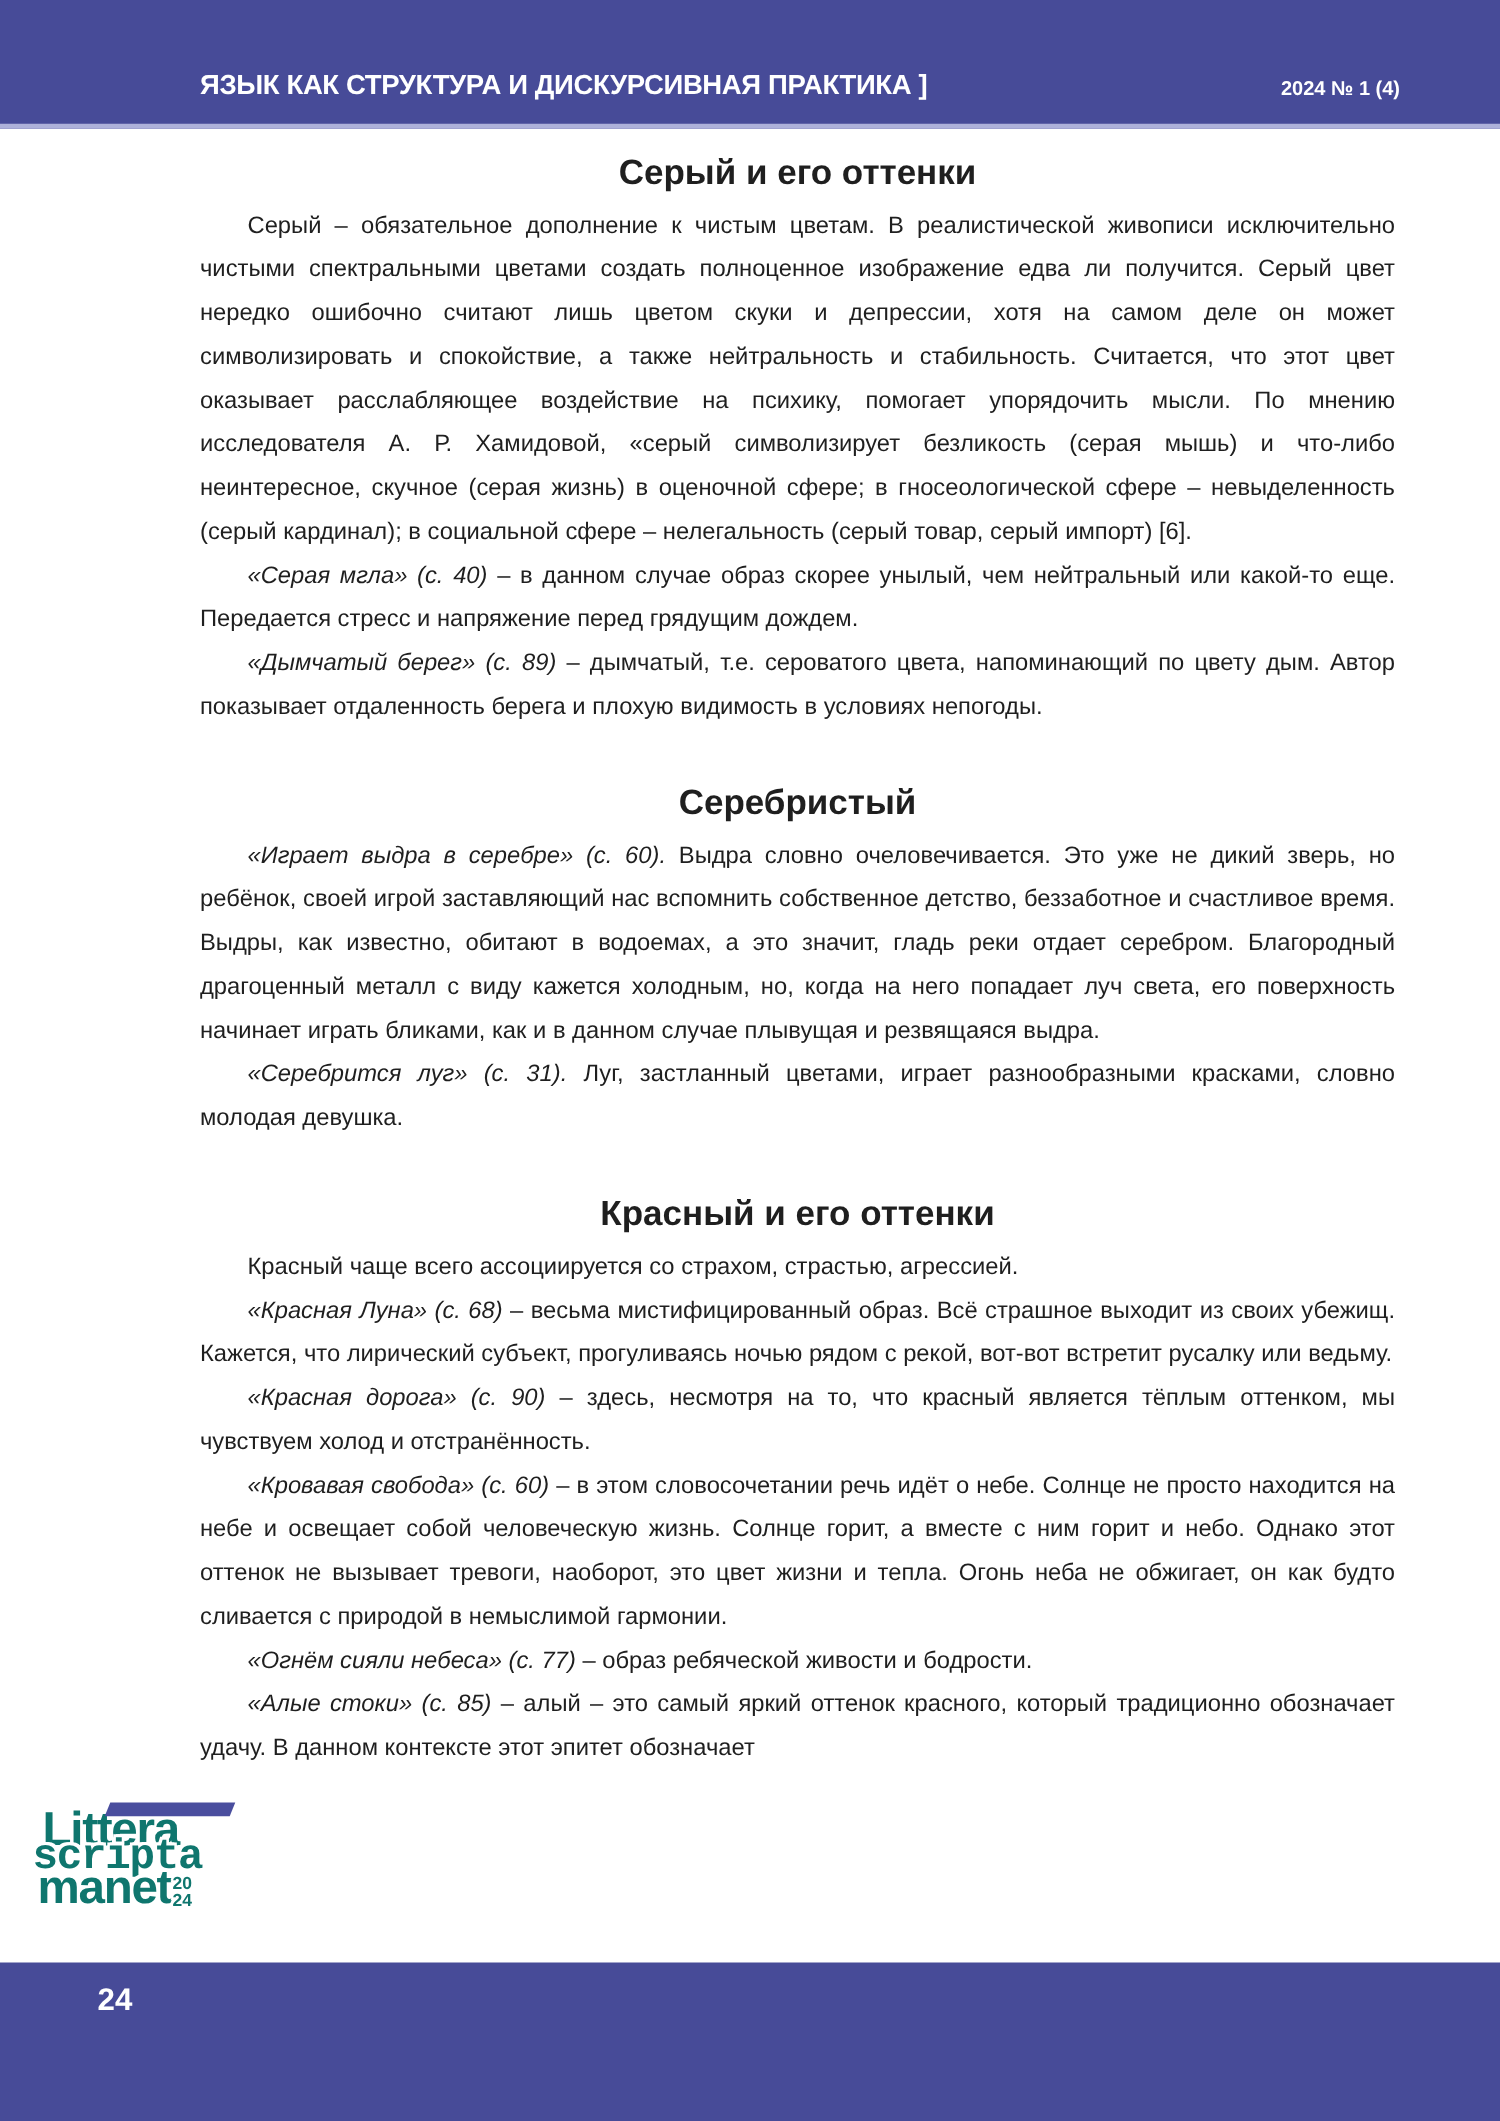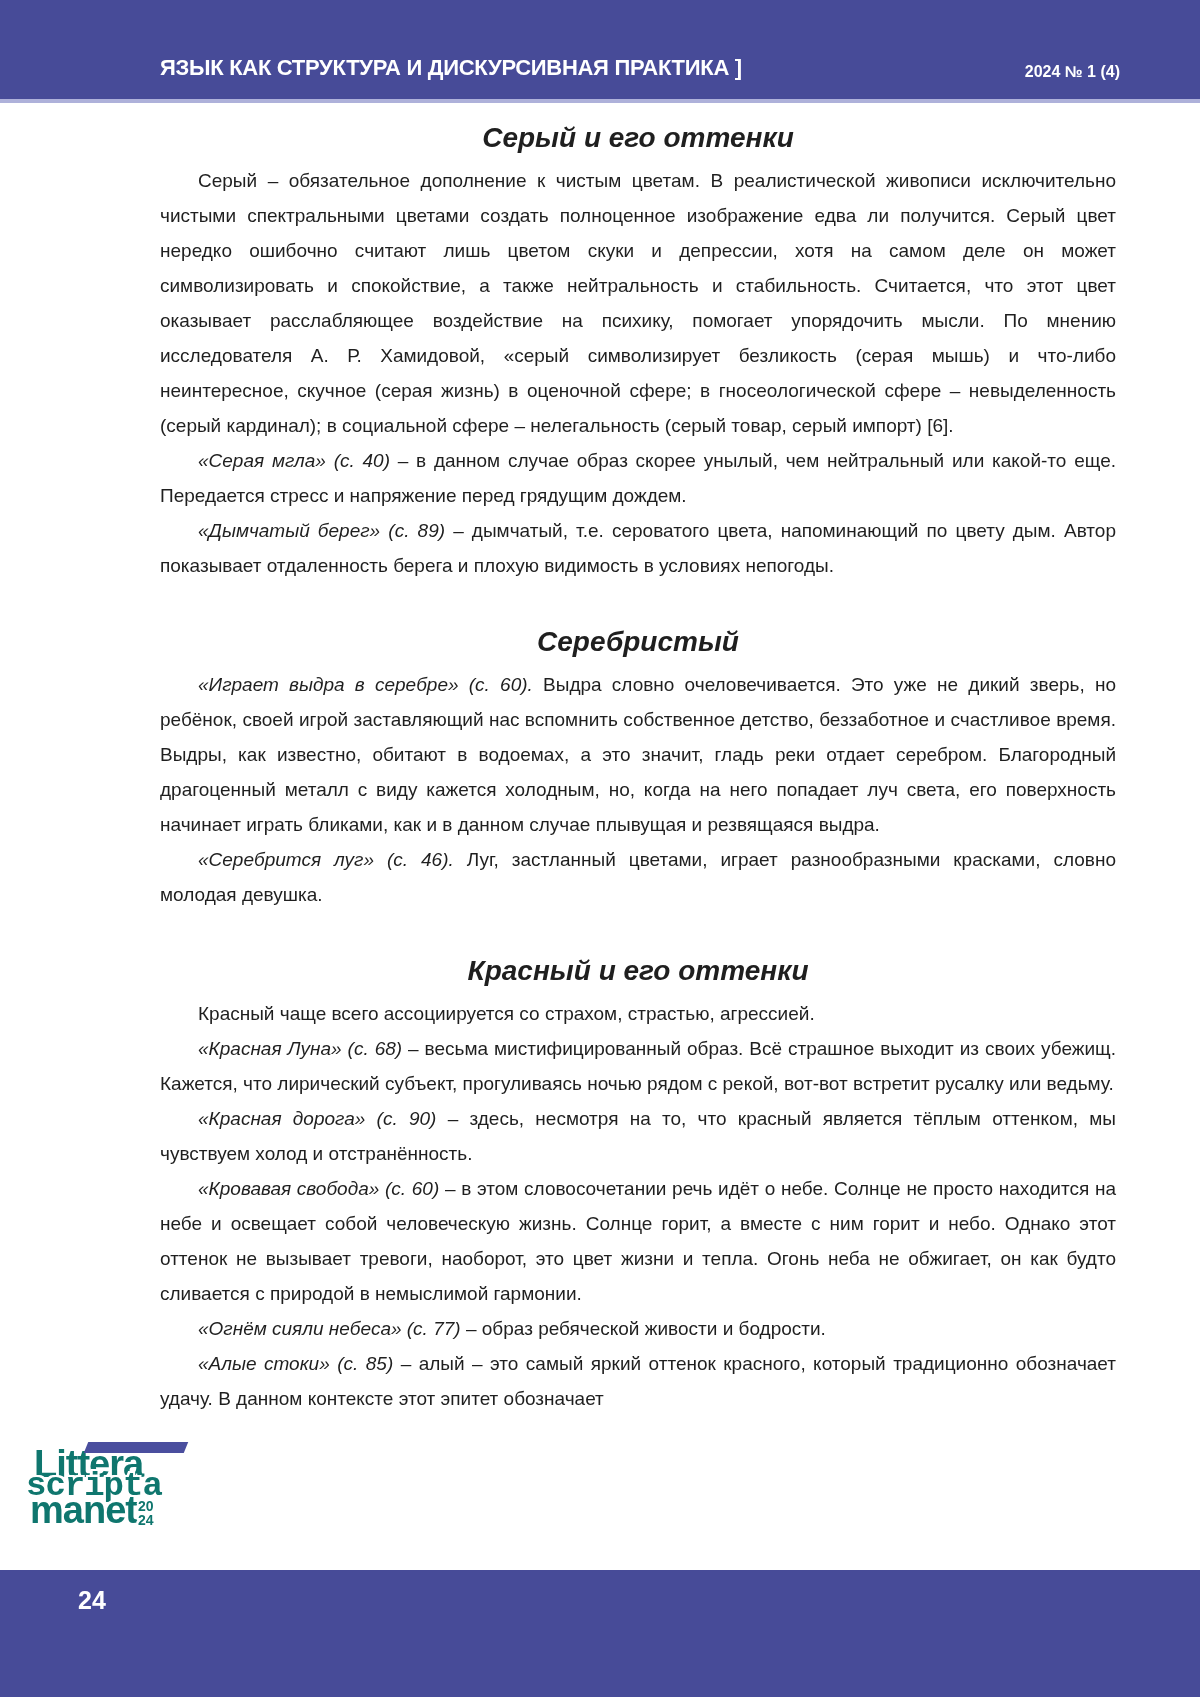--- a/index.html
+++ b/index.html
@@ -23,21 +23,20 @@
 
   
   .content{
     position:absolute;top:107px;left:0;width:1200px;
     box-sizing:border-box;padding:14px 84px 0 160px;
     color:#1f1f1f;
   }
   .section-heading{
     text-align:center;font-weight:bold;font-size:28px;line-height:34px;
     margin:0 0 8px 0;
-    font-style:italic;
   }
   .section-heading.spaced{margin-top:42px;}
   .para{
     margin:0;font-size:19px;line-height:35px;text-align:justify;
     text-indent:38px;
   }
   .para .lead{font-style:italic;}
 
   
   .logo{
@@ -81,21 +80,21 @@
 
   <div class="content">
 
     <h2 class="section-heading">Серый и его оттенки</h2>
     <p class="para"><i class="lead"></i><span>Серый – обязательное дополнение к чистым цветам. В реалистической живописи исключительно чистыми спектральными цветами создать полноценное изображение едва ли получится. Серый цвет нередко ошибочно считают лишь цветом скуки и депрессии, хотя на самом деле он может символизировать и спокойствие, а также нейтральность и стабильность. Считается, что этот цвет оказывает расслабляющее воздействие на психику, помогает упорядочить мысли. По мнению исследователя А. Р. Хамидовой, «серый символизирует безликость (серая мышь) и что-либо неинтересное, скучное (серая жизнь) в оценочной сфере; в гносеологической сфере – невыделенность (серый кардинал); в социальной сфере – нелегальность (серый товар, серый импорт) [6].</span></p>
     <p class="para"><i class="lead">«Серая мгла» (с. 40)</i><span> – в данном случае образ скорее унылый, чем нейтральный или какой-то еще. Передается стресс и напряжение перед грядущим дождем.</span></p>
     <p class="para"><i class="lead">«Дымчатый берег» (с. 89)</i><span> – дымчатый, т.е. сероватого цвета, напоминающий по цвету дым. Автор показывает отдаленность берега и плохую видимость в условиях непогоды.</span></p>
 
     <h2 class="section-heading spaced">Серебристый</h2>
     <p class="para"><i class="lead">«Играет выдра в серебре» (с. 60).</i><span> Выдра словно очеловечивается. Это уже не дикий зверь, но ребёнок, своей игрой заставляющий нас вспомнить собственное детство, беззаботное и счастливое время. Выдры, как известно, обитают в водоемах, а это значит, гладь реки отдает серебром. Благородный драгоценный металл с виду кажется холодным, но, когда на него попадает луч света, его поверхность начинает играть бликами, как и в данном случае плывущая и резвящаяся выдра.</span></p>
-    <p class="para"><i class="lead">«Серебрится луг» (с. 46).</i><span> Луг, застланный цветами, играет разнообразными красками, словно молодая девушка.</span></p>
+    <p class="para"><i class="lead">«Серебрится луг» (с. 31).</i><span> Луг, застланный цветами, играет разнообразными красками, словно молодая девушка.</span></p>
 
     <h2 class="section-heading spaced">Красный и его оттенки</h2>
     <p class="para"><i class="lead"></i><span>Красный чаще всего ассоциируется со страхом, страстью, агрессией.</span></p>
     <p class="para"><i class="lead">«Красная Луна» (с. 68)</i><span> – весьма мистифицированный образ. Всё страшное выходит из своих убежищ. Кажется, что лирический субъект, прогуливаясь ночью рядом с рекой, вот-вот встретит русалку или ведьму.</span></p>
     <p class="para"><i class="lead">«Красная дорога» (с. 90)</i><span> – здесь, несмотря на то, что красный является тёплым оттенком, мы чувствуем холод и отстранённость.</span></p>
     <p class="para"><i class="lead">«Кровавая свобода» (с. 60)</i><span> – в этом словосочетании речь идёт о небе. Солнце не просто находится на небе и освещает собой человеческую жизнь. Солнце горит, а вместе с ним горит и небо. Однако этот оттенок не вызывает тревоги, наоборот, это цвет жизни и тепла. Огонь неба не обжигает, он как будто сливается с природой в немыслимой гармонии.</span></p>
     <p class="para"><i class="lead">«Огнём сияли небеса» (с. 77)</i><span> – образ ребяческой живости и бодрости.</span></p>
     <p class="para"><i class="lead">«Алые стоки» (с. 85)</i><span> – алый – это самый яркий оттенок красного, который традиционно обозначает удачу. В данном контексте этот эпитет обозначает</span></p>
 
   </div>

